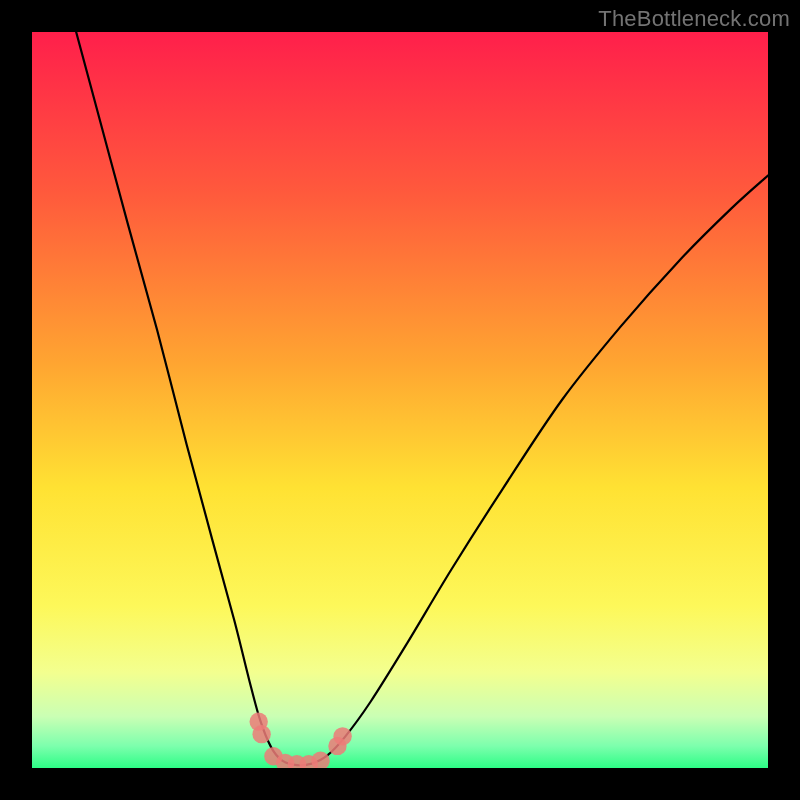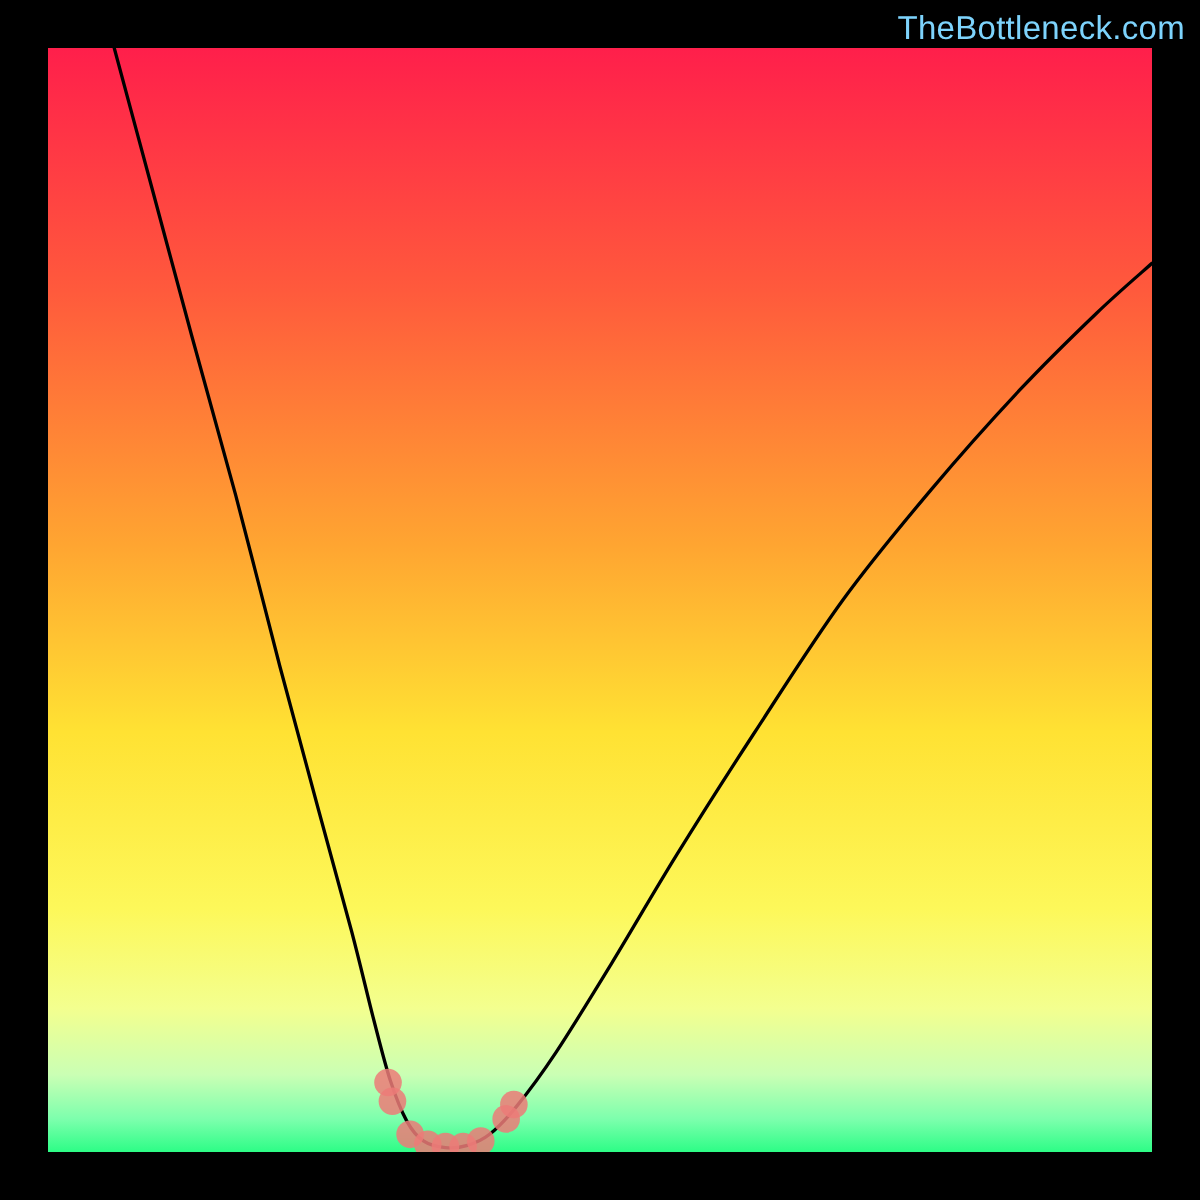--- a/index.html
+++ b/index.html
@@ -23,21 +23,21 @@
     position: absolute;
     left: 0;
     top: 0;
     width: 736px;
     height: 736px;
   }
   .watermark {
     position: absolute;
     top: 6px;
     right: 10px;
-    color: #7dd3fc;
+    color: #737373;
     font-size: 22px;
     font-weight: 500;
     letter-spacing: 0.2px;
   }
   svg { display: block; }
   .bottleneck-dot {
     fill: #ec7b78;
     fill-opacity: 0.85;
   }
 </style>

